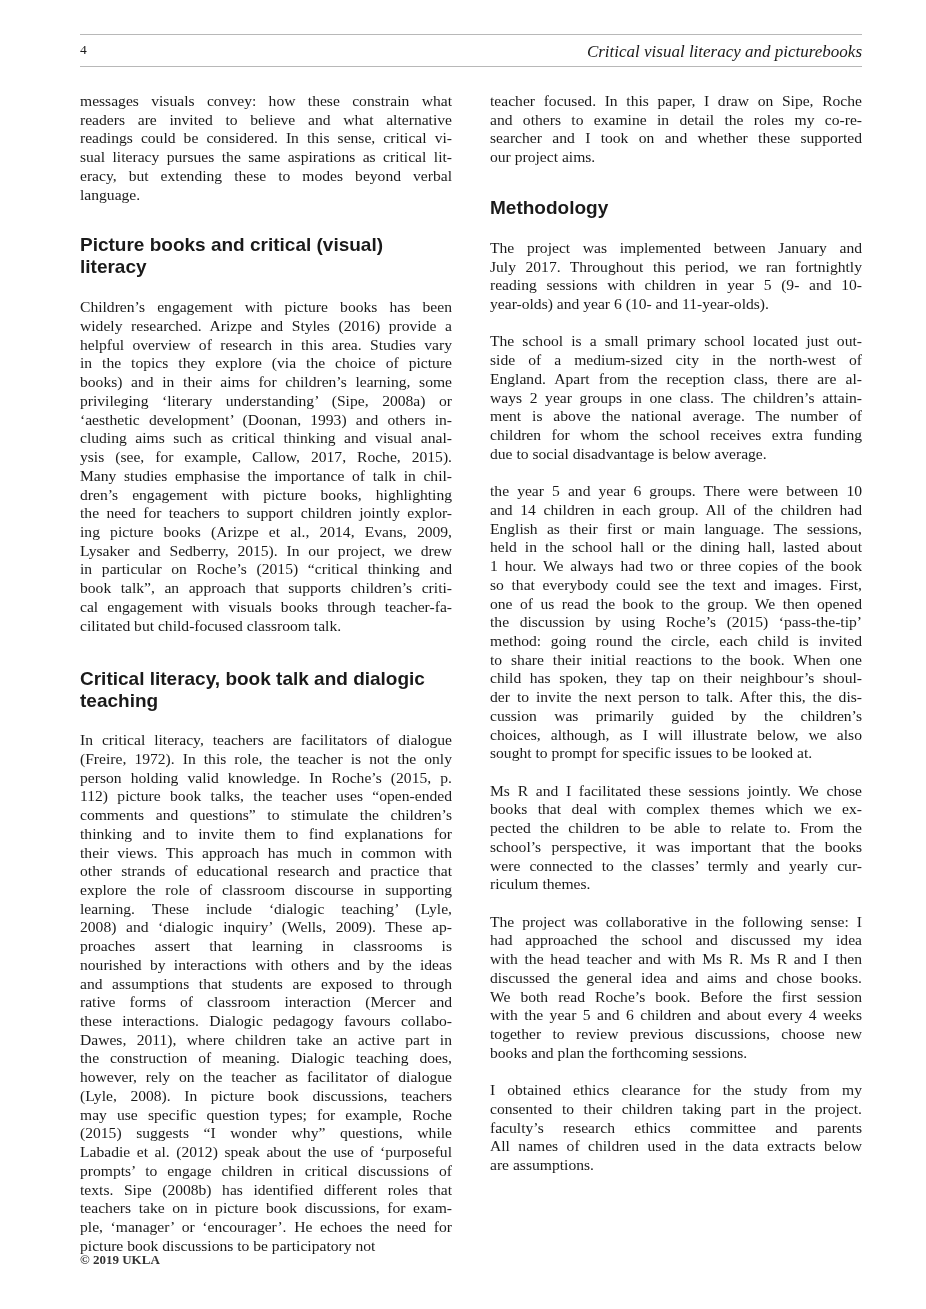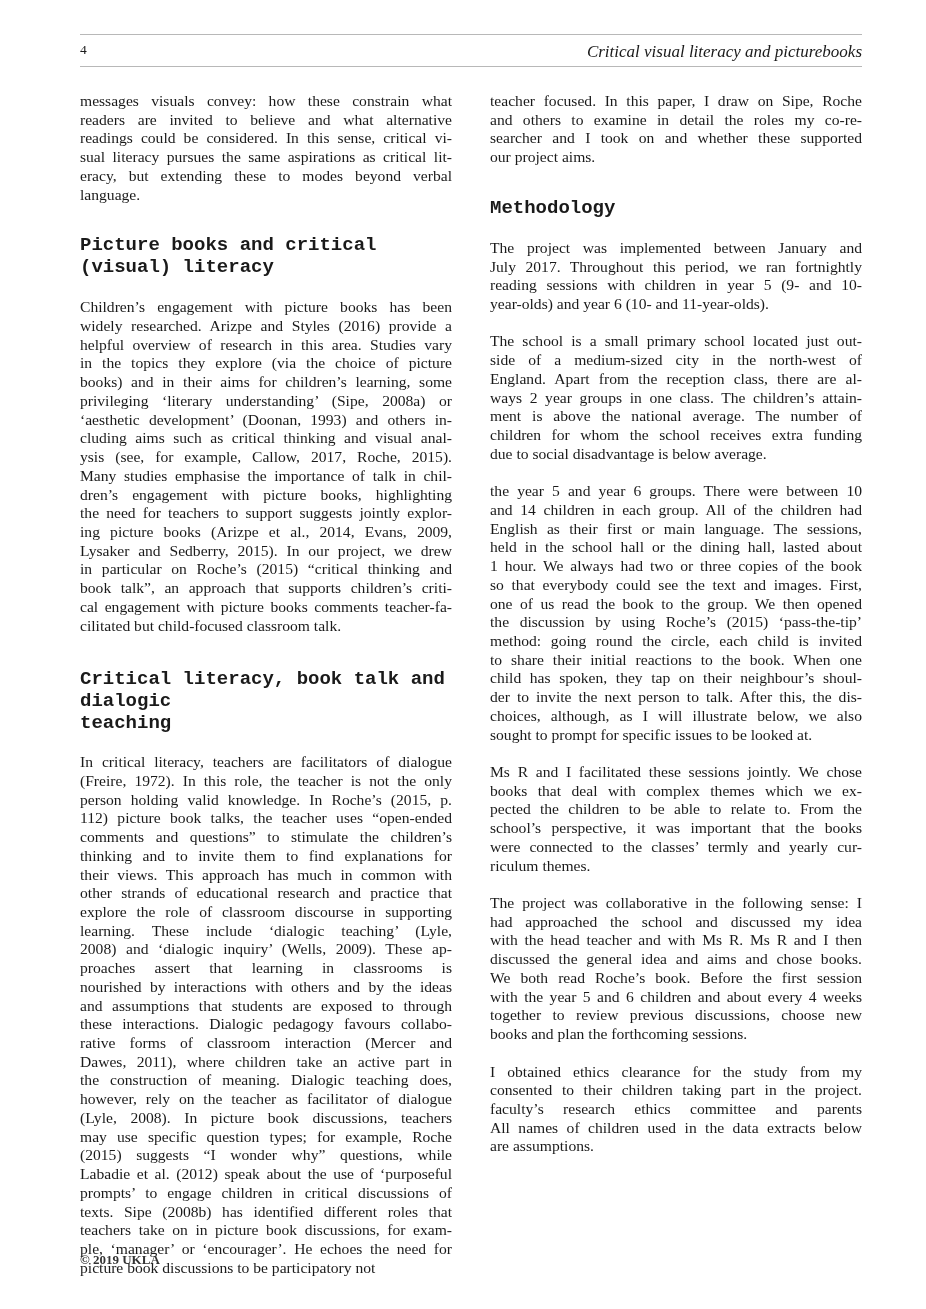--- a/index.html
+++ b/index.html
@@ -10,21 +10,21 @@
   .rule.bottom { top: 66px; }
   .page-num { position: absolute; left: 80px; top: 42px; font-family: "Liberation Serif", serif; font-size: 13.5px; }
   .running-head { position: absolute; right: 64px; top: 42px; font-family: "Liberation Serif", serif; font-style: italic; font-size: 17px; }
   .col { position: absolute; top: 92px; width: 372px; }
   .col.left { left: 80px; }
   .col.right { left: 490px; }
   .para { font-family: Liberation Serif, serif; font-size: 15.6px; line-height: 18.72px; margin: 0; }
   .para .ln { display: block; text-align: justify; text-align-last: justify; white-space: nowrap; height: 18.72px; }
   .para .ln.last { text-align-last: left; }
   .gap { height: 18.72px; }
-  .h2 { font-family: Liberation Mono, monospace; font-weight: bold; font-size: 19px; line-height: 22px; margin: 0; }
+  .h2 { font-family: Liberation Sans, sans-serif; font-weight: bold; font-size: 19px; line-height: 22px; margin: 0; }
   .h2 .ln { display: block; }
   .footer { position: absolute; left: 80px; top: 1252px; font-family: "Liberation Serif", serif; font-size: 13px; color: #333; font-weight: bold; }
 </style>
 </head>
 <body>
 
 <div class="rule top"></div>
 <div class="page-num">4</div>
 <div class="running-head">Critical visual literacy and picturebooks</div>
 <div class="rule bottom"></div>
@@ -48,26 +48,26 @@
       <span class="ln">widely researched. Arizpe and Styles (2016) provide a</span>
       <span class="ln">helpful overview of research in this area. Studies vary</span>
       <span class="ln">in the topics they explore (via the choice of picture</span>
       <span class="ln">books) and in their aims for children’s learning, some</span>
       <span class="ln">privileging ‘literary understanding’ (Sipe, 2008a) or</span>
       <span class="ln">‘aesthetic development’ (Doonan, 1993) and others in-</span>
       <span class="ln">cluding aims such as critical thinking and visual anal-</span>
       <span class="ln">ysis (see, for example, Callow, 2017, Roche, 2015).</span>
       <span class="ln">Many studies emphasise the importance of talk in chil-</span>
       <span class="ln">dren’s engagement with picture books, highlighting</span>
-      <span class="ln">the need for teachers to support suggests jointly explor-</span>
+      <span class="ln">the need for teachers to support children jointly explor-</span>
       <span class="ln">ing picture books (Arizpe et al., 2014, Evans, 2009,</span>
       <span class="ln">Lysaker and Sedberry, 2015). In our project, we drew</span>
       <span class="ln">in particular on Roche’s (2015) “critical thinking and</span>
       <span class="ln">book talk”, an approach that supports children’s criti-</span>
-      <span class="ln">cal engagement with picture books comments teacher-fa-</span>
+      <span class="ln">cal engagement with visuals books through teacher-fa-</span>
       <span class="ln last">cilitated but child-focused classroom talk.</span>
     </div>
   <div class="gap" style="height:33px"></div>
   <div class="h2">
       <span class="ln">Critical literacy, book talk and dialogic</span>
       <span class="ln last">teaching</span>
     </div>
   <div class="gap" style="height:19px"></div>
   <div class="para">
       <span class="ln">In critical literacy, teachers are facilitators of dialogue</span>
@@ -77,22 +77,22 @@
       <span class="ln">comments and questions” to stimulate the children’s</span>
       <span class="ln">thinking and to invite them to find explanations for</span>
       <span class="ln">their views. This approach has much in common with</span>
       <span class="ln">other strands of educational research and practice that</span>
       <span class="ln">explore the role of classroom discourse in supporting</span>
       <span class="ln">learning. These include ‘dialogic teaching’ (Lyle,</span>
       <span class="ln">2008) and ‘dialogic inquiry’ (Wells, 2009). These ap-</span>
       <span class="ln">proaches assert that learning in classrooms is</span>
       <span class="ln">nourished by interactions with others and by the ideas</span>
       <span class="ln">and assumptions that students are exposed to through</span>
+      <span class="ln">rative forms of classroom interaction (Mercer and</span>
       <span class="ln">these interactions. Dialogic pedagogy favours collabo-</span>
-      <span class="ln">rative forms of classroom interaction (Mercer and</span>
       <span class="ln">Dawes, 2011), where children take an active part in</span>
       <span class="ln">the construction of meaning. Dialogic teaching does,</span>
       <span class="ln">however, rely on the teacher as facilitator of dialogue</span>
       <span class="ln">(Lyle, 2008). In picture book discussions, teachers</span>
       <span class="ln">may use specific question types; for example, Roche</span>
       <span class="ln">(2015) suggests “I wonder why” questions, while</span>
       <span class="ln">Labadie et al. (2012) speak about the use of ‘purposeful</span>
       <span class="ln">prompts’ to engage children in critical discussions of</span>
       <span class="ln">texts. Sipe (2008b) has identified different roles that</span>
       <span class="ln">teachers take on in picture book discussions, for exam-</span>
@@ -136,20 +136,21 @@
       <span class="ln">English as their first or main language. The sessions,</span>
       <span class="ln">held in the school hall or the dining hall, lasted about</span>
       <span class="ln">1 hour. We always had two or three copies of the book</span>
       <span class="ln">so that everybody could see the text and images. First,</span>
       <span class="ln">one of us read the book to the group. We then opened</span>
       <span class="ln">the discussion by using Roche’s (2015) ‘pass-the-tip’</span>
       <span class="ln">method: going round the circle, each child is invited</span>
       <span class="ln">to share their initial reactions to the book. When one</span>
       <span class="ln">child has spoken, they tap on their neighbour’s shoul-</span>
       <span class="ln">der to invite the next person to talk. After this, the dis-</span>
+      <span class="ln">cussion was primarily guided by the children’s</span>
       <span class="ln">choices, although, as I will illustrate below, we also</span>
       <span class="ln last">sought to prompt for specific issues to be looked at.</span>
     </div>
   <div class="gap"></div>
   <div class="para">
       <span class="ln">Ms R and I facilitated these sessions jointly. We chose</span>
       <span class="ln">books that deal with complex themes which we ex-</span>
       <span class="ln">pected the children to be able to relate to. From the</span>
       <span class="ln">school’s perspective, it was important that the books</span>
       <span class="ln">were connected to the classes’ termly and yearly cur-</span>

